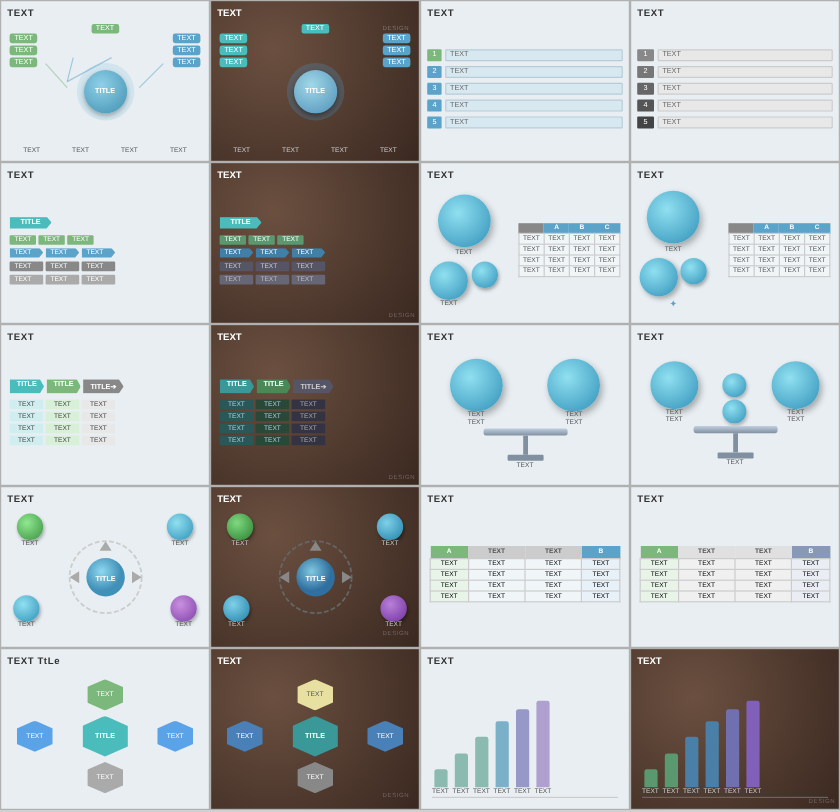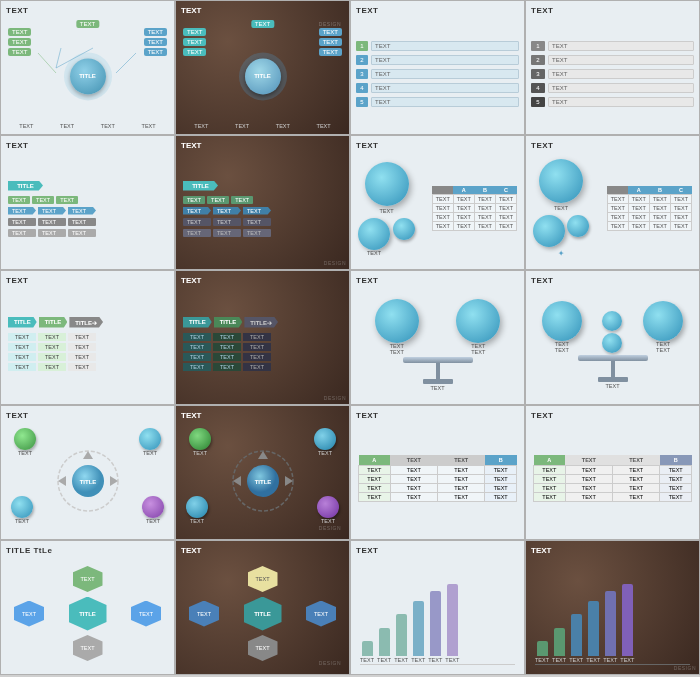--- a/index.html
+++ b/index.html
@@ -773,21 +773,21 @@
         <td style="border:1px solid #ccc;padding:1px 2px;text-align:center;background:#f0f0f0;">TEXT</td>
         <td style="border:1px solid #ccc;padding:1px 2px;text-align:center;background:#f0f0f0;">TEXT</td>
         <td style="border:1px solid #ccc;padding:1px 2px;text-align:center;background:#eaeef4;">TEXT</td>
       </tr>
     </tbody>
       </table>
   </div>
 </div>
 
 <div class="cell cell-light">
-  <span class="cell-title">TITLE TtLe</span>
+  <span class="cell-title">TEXT TtLe</span>
   <div style="flex:1;width:100%;position:relative;display:flex;align-items:center;justify-content:center;">
 
     <div style="position:absolute;top:50%;left:50%;transform:translate(-50%,-50%);">
       <div style="width:38px;height:34px;background:#4abcbc;clip-path:polygon(50% 0%,100% 25%,100% 75%,50% 100%,0% 75%,0% 25%);display:flex;align-items:center;justify-content:center;font-size:6px;color:white;font-weight:bold;">TITLE</div>
     </div>
 
     <div style="position:absolute;top:8px;left:50%;transform:translateX(-50%);">
       <div style="width:30px;height:26px;background:#7cb87c;clip-path:polygon(50% 0%,100% 25%,100% 75%,50% 100%,0% 75%,0% 25%);display:flex;align-items:center;justify-content:center;font-size:5.5px;color:white;">TEXT</div>
     </div>
     <div style="position:absolute;bottom:8px;left:50%;transform:translateX(-50%);">

